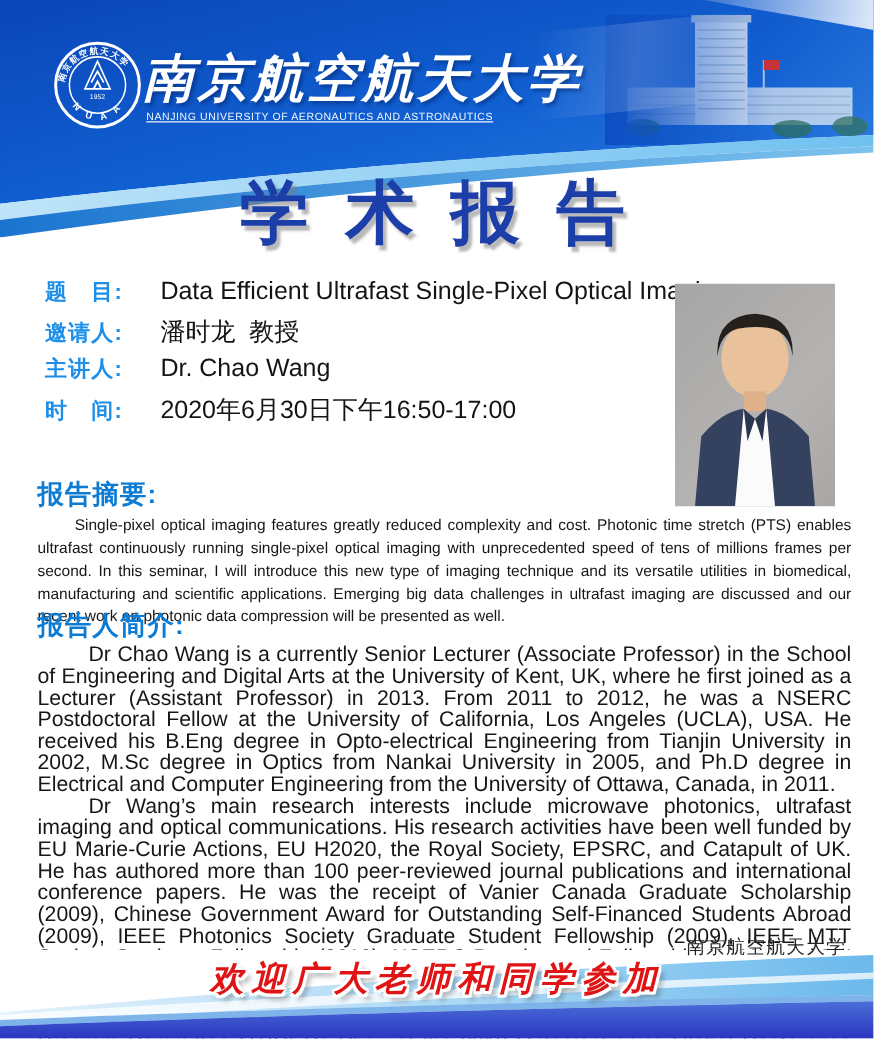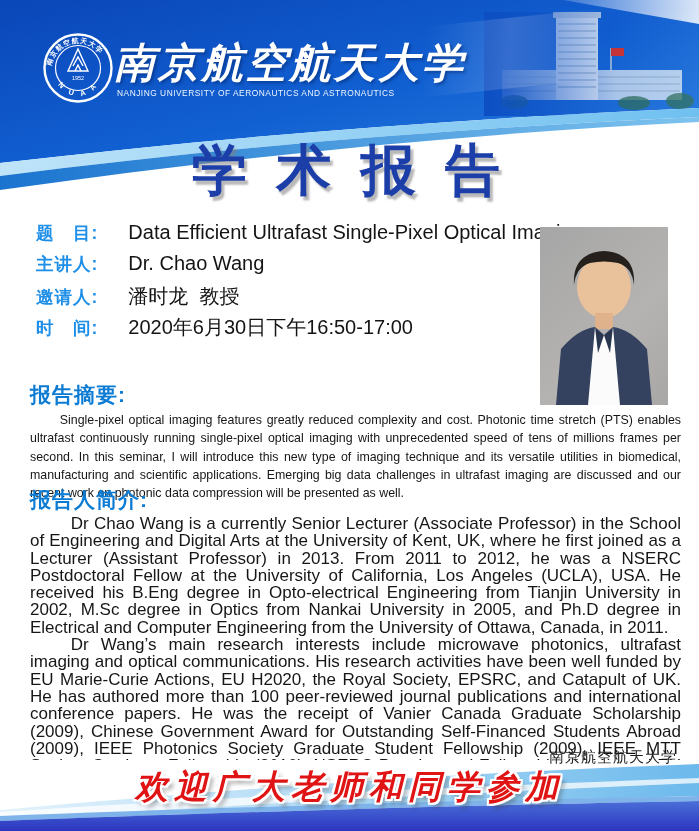--- a/index.html
+++ b/index.html
@@ -28,21 +28,21 @@
   }
   .seal { position:absolute; left:42px; top:32px; width:72px; height:72px; z-index:4; }
   .univ-cn {
     position:absolute; left:114px; top:36px; z-index:4;
     font-family:"DejaVu Serif", serif; font-style:italic; font-weight:bold;
     font-size:41px; color:#ffffff; letter-spacing:3px; white-space:nowrap;
     text-shadow:2px 2px 3px rgba(0,30,90,0.45);
   }
   .univ-en {
     position:absolute; left:117px; top:88px; z-index:4;
-    font-size:8.4px; letter-spacing:0.5px; color:#eef6ff; white-space:nowrap;
+    font-size:8.4px; letter-spacing:0.5px; color:#eef6ff; white-space:nowrap;text-decoration:underline;
   }
 
   
   .poster-title {
     position:absolute; left:0; right:0; top:134px; z-index:4;
     text-align:center; font-size:55px; font-weight:900; color:#1c3ea9;
     letter-spacing:7px; text-shadow:3px 4px 2px rgba(125,125,125,0.55);
     white-space:nowrap;
   }
 
@@ -82,21 +82,21 @@
 
   
   .dept {
     position:absolute; right:22px; top:748px; z-index:6;
     font-size:15px; color:#222222; letter-spacing:1px;
   }
   .banner-svg { position:absolute; left:0; top:760px; z-index:4; }
   .banner-text {
     position:absolute; left:0; right:0; top:765px; z-index:6; text-align:center;
     font-family:"DejaVu Serif", serif; font-style:italic; font-weight:bold;
-    font-size:33px; color:#e01414; letter-spacing:6px; white-space:nowrap;
+    font-size:27px; color:#e01414; letter-spacing:6px; white-space:nowrap;
     text-shadow:
       -2px -2px 0 #ffffff, 2px -2px 0 #ffffff, -2px 2px 0 #ffffff, 2px 2px 0 #ffffff,
       0 -2px 0 #ffffff, 0 2px 0 #ffffff, -2px 0 0 #ffffff, 2px 0 0 #ffffff,
       4px 5px 4px rgba(60,60,60,0.45);
   }
 </style>
 </head>
 <body>
 
 <div class="page">
@@ -188,26 +188,26 @@
   <div class="univ-en">NANJING UNIVERSITY OF AERONAUTICS AND ASTRONAUTICS</div>
 
   <div class="poster-title">学 术 报 告</div>
 
   <div class="info-list">
     <div class="info-row">
       <span class="info-label">题　目:</span>
       <span class="info-value">Data Efficient Ultrafast Single-Pixel Optical Imaging</span>
     </div>
     <div class="info-row">
+      <span class="info-label">邀请人:</span>
+      <span class="info-value">潘时龙  教授</span>
+    </div>
+    <div class="info-row">
       <span class="info-label">主讲人:</span>
       <span class="info-value">Dr. Chao Wang</span>
-    </div>
-    <div class="info-row">
-      <span class="info-label">邀请人:</span>
-      <span class="info-value">潘时龙  教授</span>
     </div>
     <div class="info-row">
       <span class="info-label">时　间:</span>
       <span class="info-value">2020年6月30日下午16:50-17:00</span>
     </div>
   </div>
 
   <div class="photo">
     <svg width="128" height="178" viewBox="0 0 128 178">
       <ellipse cx="64" cy="60" rx="27" ry="31" fill="#e9c29c"></ellipse>

